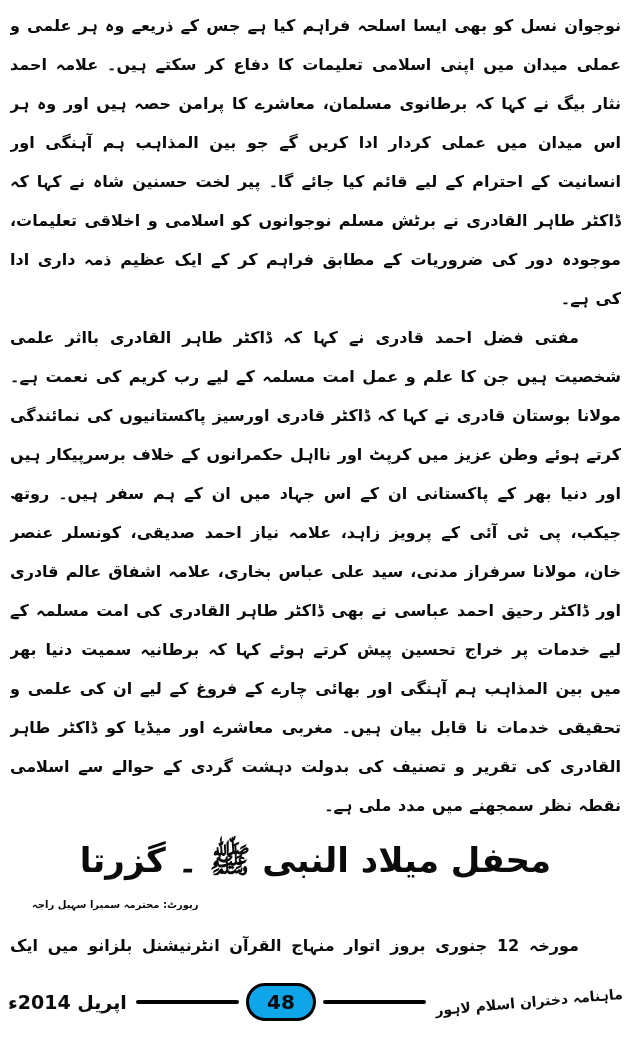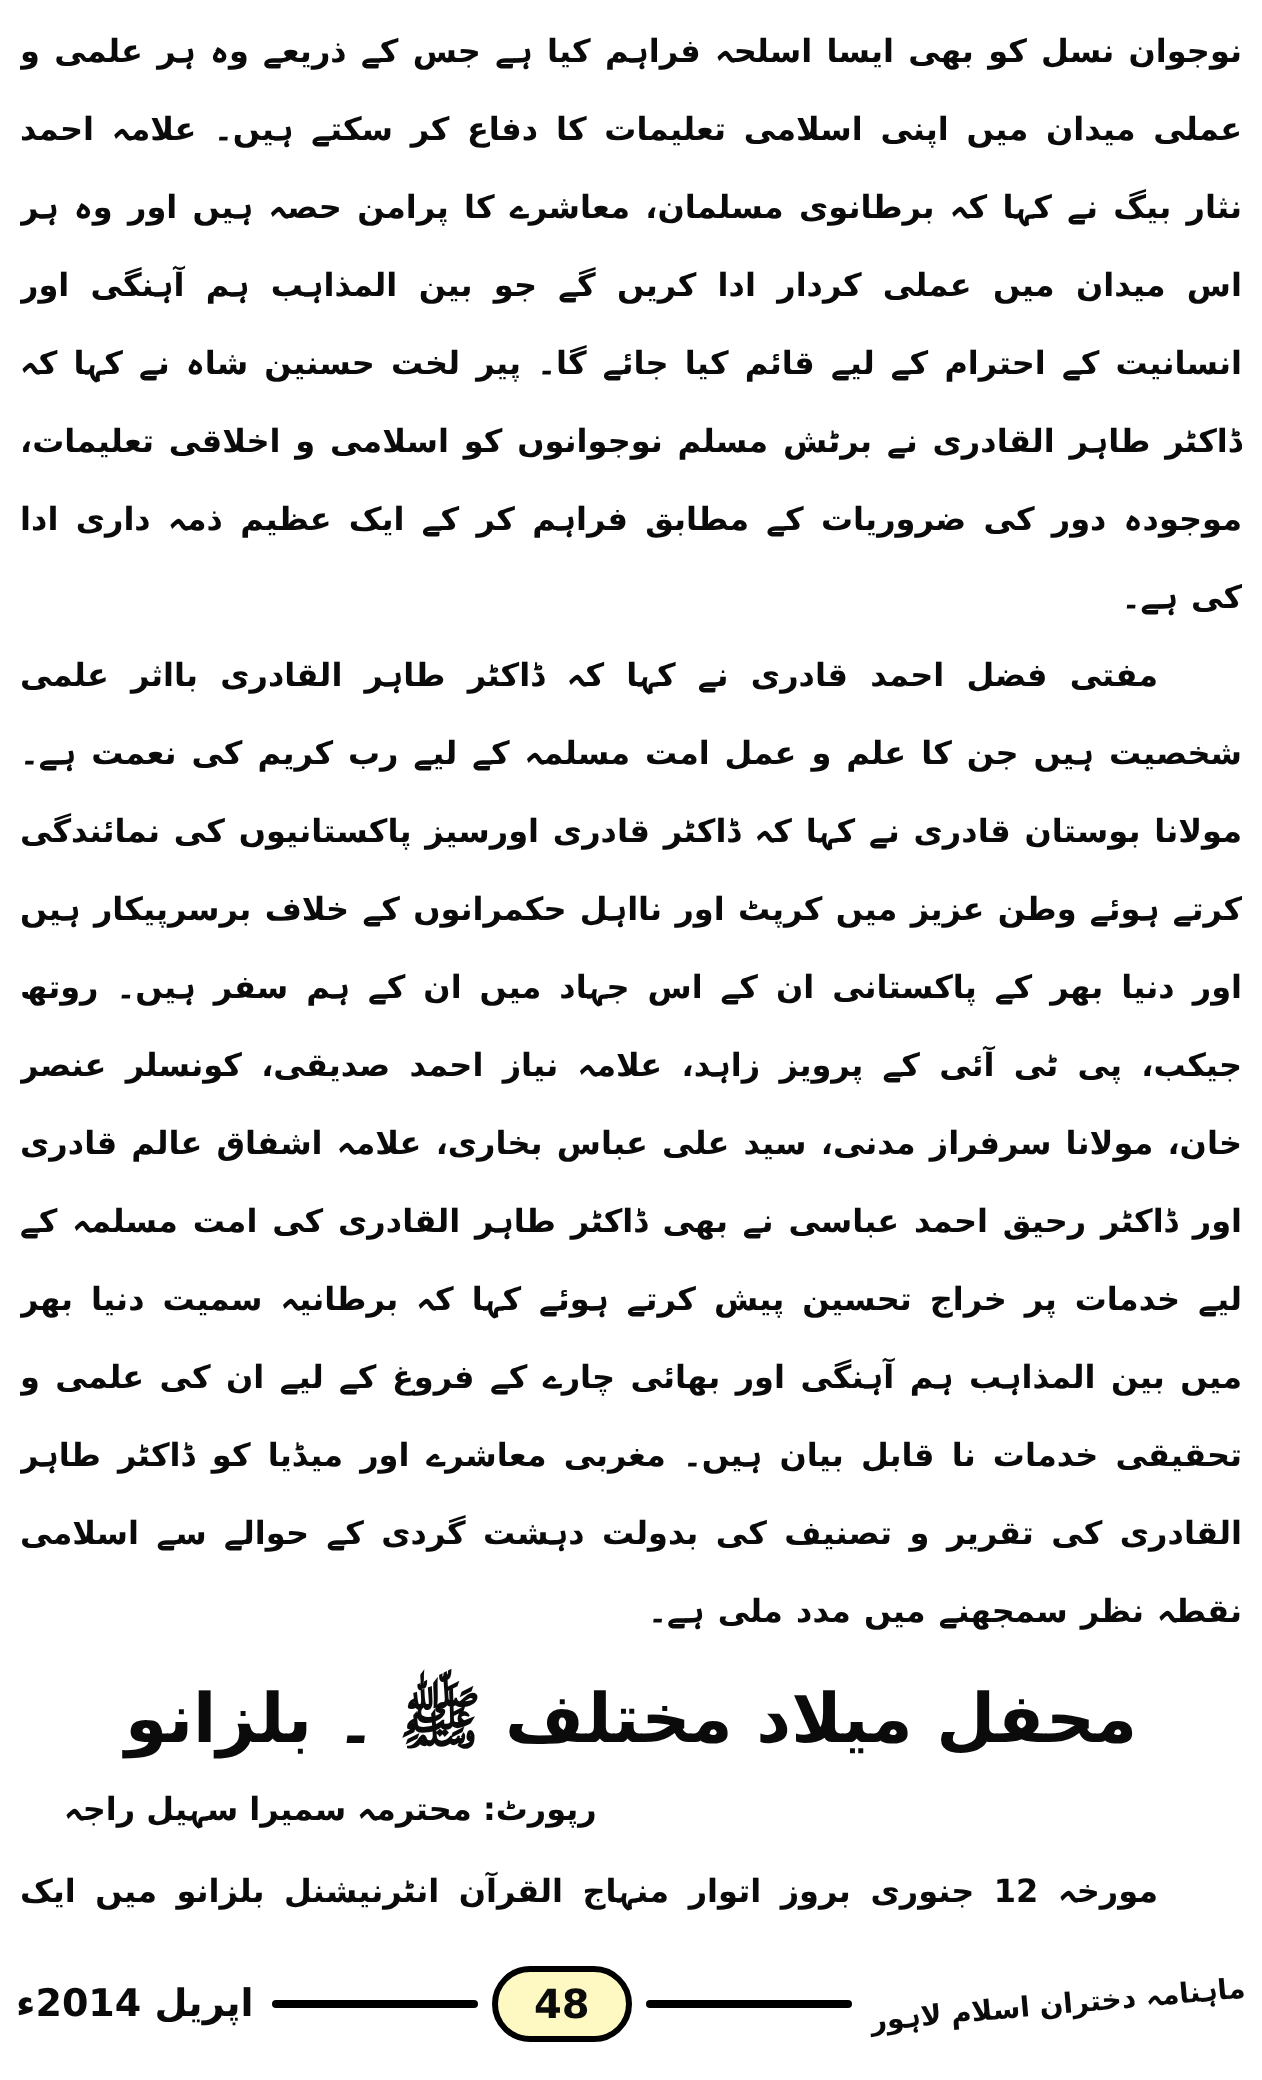--- a/index.html
+++ b/index.html
@@ -35,21 +35,21 @@
   .heading {
     margin: 10px 0 2px 0;
     text-align: center;
     font-size: 34px;
     font-weight: 800;
     line-height: 1.5;
     letter-spacing: 0;
   }
   .byline {
     margin: 0 0 4px 0;
-    font-size: 16px;
+    font-size: 10px;
     font-weight: 700;
     line-height: 34px;
     direction: rtl;
     text-align: left;
     padding-left: 22px;
   }
   .page-footer {
     position: absolute;
     left: 8px;
     right: 8px;
@@ -71,21 +71,21 @@
   }
   .footer-rule {
     flex: 1 1 auto;
     height: 4px;
     background: #000;
     border-radius: 2px;
   }
   .page-badge {
     border: 3px solid #000;
     border-radius: 20px;
-    background: #fef9c3;
+    background: #0ea5e9;
     min-width: 44px;
     height: 32px;
     display: flex;
     align-items: center;
     justify-content: center;
     font-size: 20px;
     font-weight: 700;
     padding: 0 10px;
     font-family: "DejaVu Sans", sans-serif;
   }
@@ -102,21 +102,21 @@
 </head>
 <body>
 
 <div class="page">
 
   <div class="article">
     <p class="para">نوجوان نسل کو بھی ایسا اسلحہ فراہم کیا ہے جس کے ذریعے وہ ہر علمی و عملی میدان میں اپنی اسلامی تعلیمات کا دفاع کر سکتے ہیں۔ علامہ احمد نثار بیگ نے کہا کہ برطانوی مسلمان، معاشرے کا پرامن حصہ ہیں اور وہ ہر اس میدان میں عملی کردار ادا کریں گے جو بین المذاہب ہم آہنگی اور انسانیت کے احترام کے لیے قائم کیا جائے گا۔ پیر لخت حسنین شاہ نے کہا کہ ڈاکٹر طاہر القادری نے برٹش مسلم نوجوانوں کو اسلامی و اخلاقی تعلیمات، موجودہ دور کی ضروریات کے مطابق فراہم کر کے ایک عظیم ذمہ داری ادا کی ہے۔</p>
 
     <p class="para indent">مفتی فضل احمد قادری نے کہا کہ ڈاکٹر طاہر القادری بااثر علمی شخصیت ہیں جن کا علم و عمل امت مسلمہ کے لیے رب کریم کی نعمت ہے۔ مولانا بوستان قادری نے کہا کہ ڈاکٹر قادری اورسیز پاکستانیوں کی نمائندگی کرتے ہوئے وطن عزیز میں کرپٹ اور نااہل حکمرانوں کے خلاف برسرپیکار ہیں اور دنیا بھر کے پاکستانی ان کے اس جہاد میں ان کے ہم سفر ہیں۔ روتھ جیکب، پی ٹی آئی کے پرویز زاہد، علامہ نیاز احمد صدیقی، کونسلر عنصر خان، مولانا سرفراز مدنی، سید علی عباس بخاری، علامہ اشفاق عالم قادری اور ڈاکٹر رحیق احمد عباسی نے بھی ڈاکٹر طاہر القادری کی امت مسلمہ کے لیے خدمات پر خراج تحسین پیش کرتے ہوئے کہا کہ برطانیہ سمیت دنیا بھر میں بین المذاہب ہم آہنگی اور بھائی چارے کے فروغ کے لیے ان کی علمی و تحقیقی خدمات نا قابل بیان ہیں۔ مغربی معاشرے اور میڈیا کو ڈاکٹر طاہر القادری کی تقریر و تصنیف کی بدولت دہشت گردی کے حوالے سے اسلامی نقطہ نظر سمجھنے میں مدد ملی ہے۔</p>
 
-    <h1 class="heading">محفل میلاد مختلف ﷺ ۔ بلزانو</h1>
+    <h1 class="heading">محفل میلاد النبی ﷺ ۔ گزرتا</h1>
 
     <p class="byline">رپورٹ: محترمہ سمیرا سہیل راجہ</p>
 
     <p class="para indent">مورخہ 12 جنوری بروز اتوار منہاج القرآن انٹرنیشنل بلزانو میں ایک عظیم الشان جلوس اور باوقار جشن عید میلاد النبی کانفرنس کا اہتمام کیا گیا۔ برکس شہر میں جلوس مختلف بازاروں سے گزرتا ہوا مخصوص حال میں پہنچا۔ جلوس میں بڑی تعداد میں مرد و زن اور بچوں نے شرکت کی اور سرکار کی نعتیں پڑھتے ہوئے اپنی عقیدت و محبت کا اظہار کیا۔ شرکاء نے خوبصورت بینر اور جھنڈے اٹھائے ہوئے تھے ہال کو انتہائی خوبصورتی سے سجایا گیا تھا۔ اس کانفرنس کی صدارت اور خطاب محترم غلام مصطفیٰ مشہدی نے کیا جو کارپی سے تشریف لائے تھے۔ نقابت کے فرائض محترم محمد ندیم نے انجام دیئے۔ اس پروگرام میں مقامی یونین کونسل کے نمائندوں نے خصوصی شرکت کی۔ اس موقع پر قائد تحریک منہاج القرآن شیخ الاسلام پروفیسر ڈاکٹر محمد طاہر القادری کی خدمات کو سراہا گیا۔ جرمن اور Alatian اخبار نے اس پروگرام کو کوریج دی اور نیوز میں بھی اس کانفرنس کو دکھایا گیا۔ اس کانفرنس میں شیخ الاسلام کی کتب اور CD's کے سٹالز بھی لگائے تھے۔ بچوں میں محمد فیضان نے نعت پیش کی۔ عطاء المصطفیٰ نے بیداری شعور کے حوالے سے نظم پیش کی۔</p>
   </div>
 
   <div class="page-footer">
     <span class="footer-date">اپریل 2014ء</span>
     <div class="footer-rule"></div>
     <div class="page-badge">

